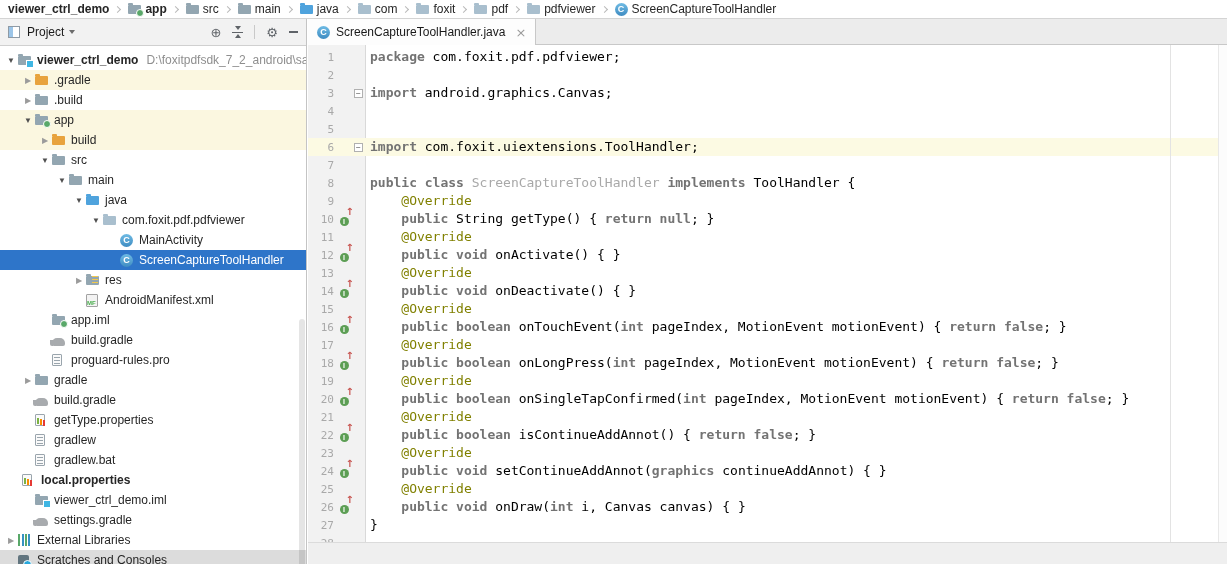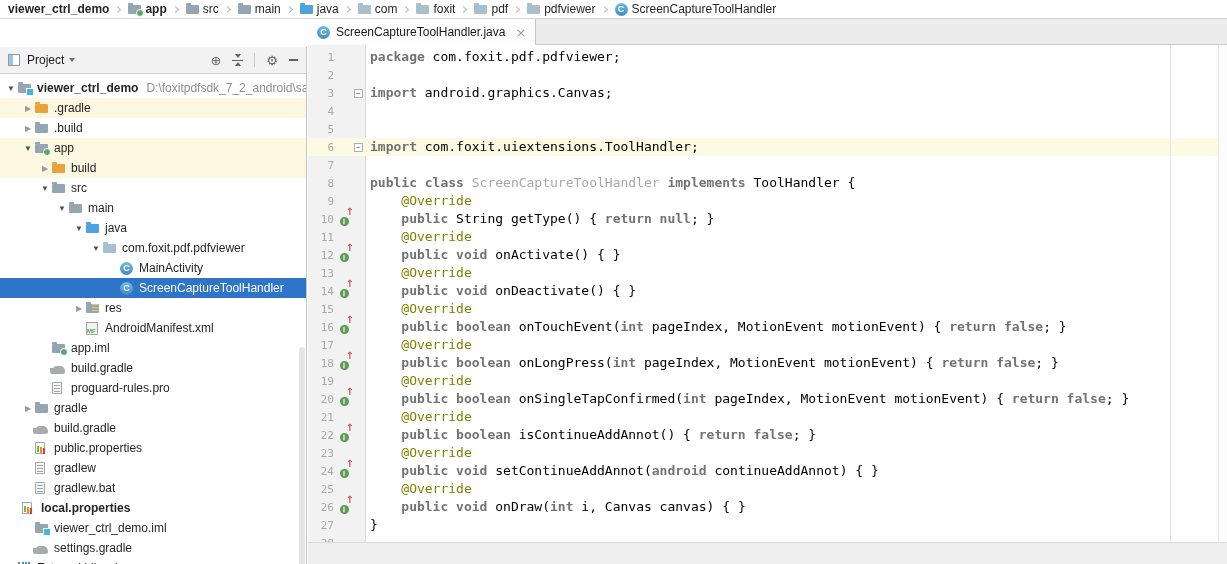--- a/index.html
+++ b/index.html
@@ -41,21 +41,21 @@
   .props-icon { width:10px; height:12px; background:#fafafa; border:1px solid #9aa5ad; border-radius:1px; }
   .props-icon::after { content:""; position:absolute; left:1px; bottom:1px; width:2px; height:6px; background:#7cb342;
     box-shadow:3px 1px 0 #fb8c00, 6px 2px 0 #e53935; }
   .extlib-icon { width:13px; height:12px;
     background:linear-gradient(90deg,#59a869 0 2px,rgba(0,0,0,0) 2px 4px,#3592c4 4px 6px,rgba(0,0,0,0) 6px 7px,#59a869 7px 9px,rgba(0,0,0,0) 9px 10px,#3592c4 10px 12px,rgba(0,0,0,0) 12px); }
   .scratch-icon { width:11px; height:11px; background:#62757f; border-radius:2px; }
   .scratch-icon::after { content:""; position:absolute; right:-3px; bottom:-3px; width:7px; height:7px; border-radius:50%;
     background:#29a8dc; border:1px solid #fff; }
 
   
-  #project-panel { position:absolute; left:0; top:19px; width:307px; bottom:0; background:#fff; border-right:1px solid #c4c4c4;margin-top:28px; }
+  #project-panel { position:absolute; left:0; top:19px; width:307px; bottom:0; background:#fff; border-right:1px solid #c4c4c4; }
   #project-header { height:27px; background:#f2f2f2; border-bottom:1px solid #d0d0d0; display:flex; align-items:center; padding:0 8px; }
   .projwin-icon { width:12px; height:12px; border:1px solid #8e9aa5; background:#fff; }
   .projwin-icon::before { content:""; position:absolute; left:0; top:0; width:4px; height:10px; background:#9cc5e8; }
   #project-title { font-size:12px; color:#1a1a1a; margin-left:7px; }
   .title-caret { width:0; height:0; border-left:3.5px solid rgba(0,0,0,0); border-right:3.5px solid rgba(0,0,0,0);
     border-top:4px solid #6b6b6b; margin-left:5px; }
   #project-header .spacer { flex:1; }
   .hdr-ic { font-family:"DejaVu Sans",sans-serif; font-size:13px; color:#5f6368; margin-left:11px; line-height:1; cursor:default; }
   .collapse-icon { width:11px; height:12px; margin-left:11px; position:relative; display:inline-block; }
   .collapse-icon i { position:absolute; left:2.5px; width:0; height:0; border-left:3px solid rgba(0,0,0,0); border-right:3px solid rgba(0,0,0,0); }
@@ -309,21 +309,21 @@
           <span class="ic">
             <span class="i gradle-icon"></span>
           </span>
           <span class="lbl">build.gradle</span>
         </div>
         <div class="tree-row" style="padding-left: 21px;">
           <span class="arrow "></span>
           <span class="ic">
             <span class="i props-icon"></span>
           </span>
-          <span class="lbl">public.properties</span>
+          <span class="lbl">getType.properties</span>
         </div>
         <div class="tree-row" style="padding-left: 21px;">
           <span class="arrow "></span>
           <span class="ic">
             <span class="i file-icon"></span>
           </span>
           <span class="lbl">gradlew</span>
         </div>
         <div class="tree-row" style="padding-left: 21px;">
           <span class="arrow "></span>
@@ -568,21 +568,21 @@
               <span class="gfold"></span>
             </span>
             <span class="ccode"><span class="pl">    </span><span class="ann">@Override</span></span>
           </div>
           <div class="cl">
             <span class="gcell">
               <span class="gnum">24</span>
               <span class="gov"><span class="ov-c">I</span><span class="ov-a">↑</span></span>
               <span class="gfold"></span>
             </span>
-            <span class="ccode"><span class="pl">    </span><span class="kw">public void</span><span class="pl"> setContinueAddAnnot(</span><span class="kw">android</span><span class="pl"> continueAddAnnot) { }</span></span>
+            <span class="ccode"><span class="pl">    </span><span class="kw">public void</span><span class="pl"> setContinueAddAnnot(</span><span class="kw">graphics</span><span class="pl"> continueAddAnnot) { }</span></span>
           </div>
           <div class="cl">
             <span class="gcell">
               <span class="gnum">25</span>
               <span class="gov"></span>
               <span class="gfold"></span>
             </span>
             <span class="ccode"><span class="pl">    </span><span class="ann">@Override</span></span>
           </div>
           <div class="cl">

